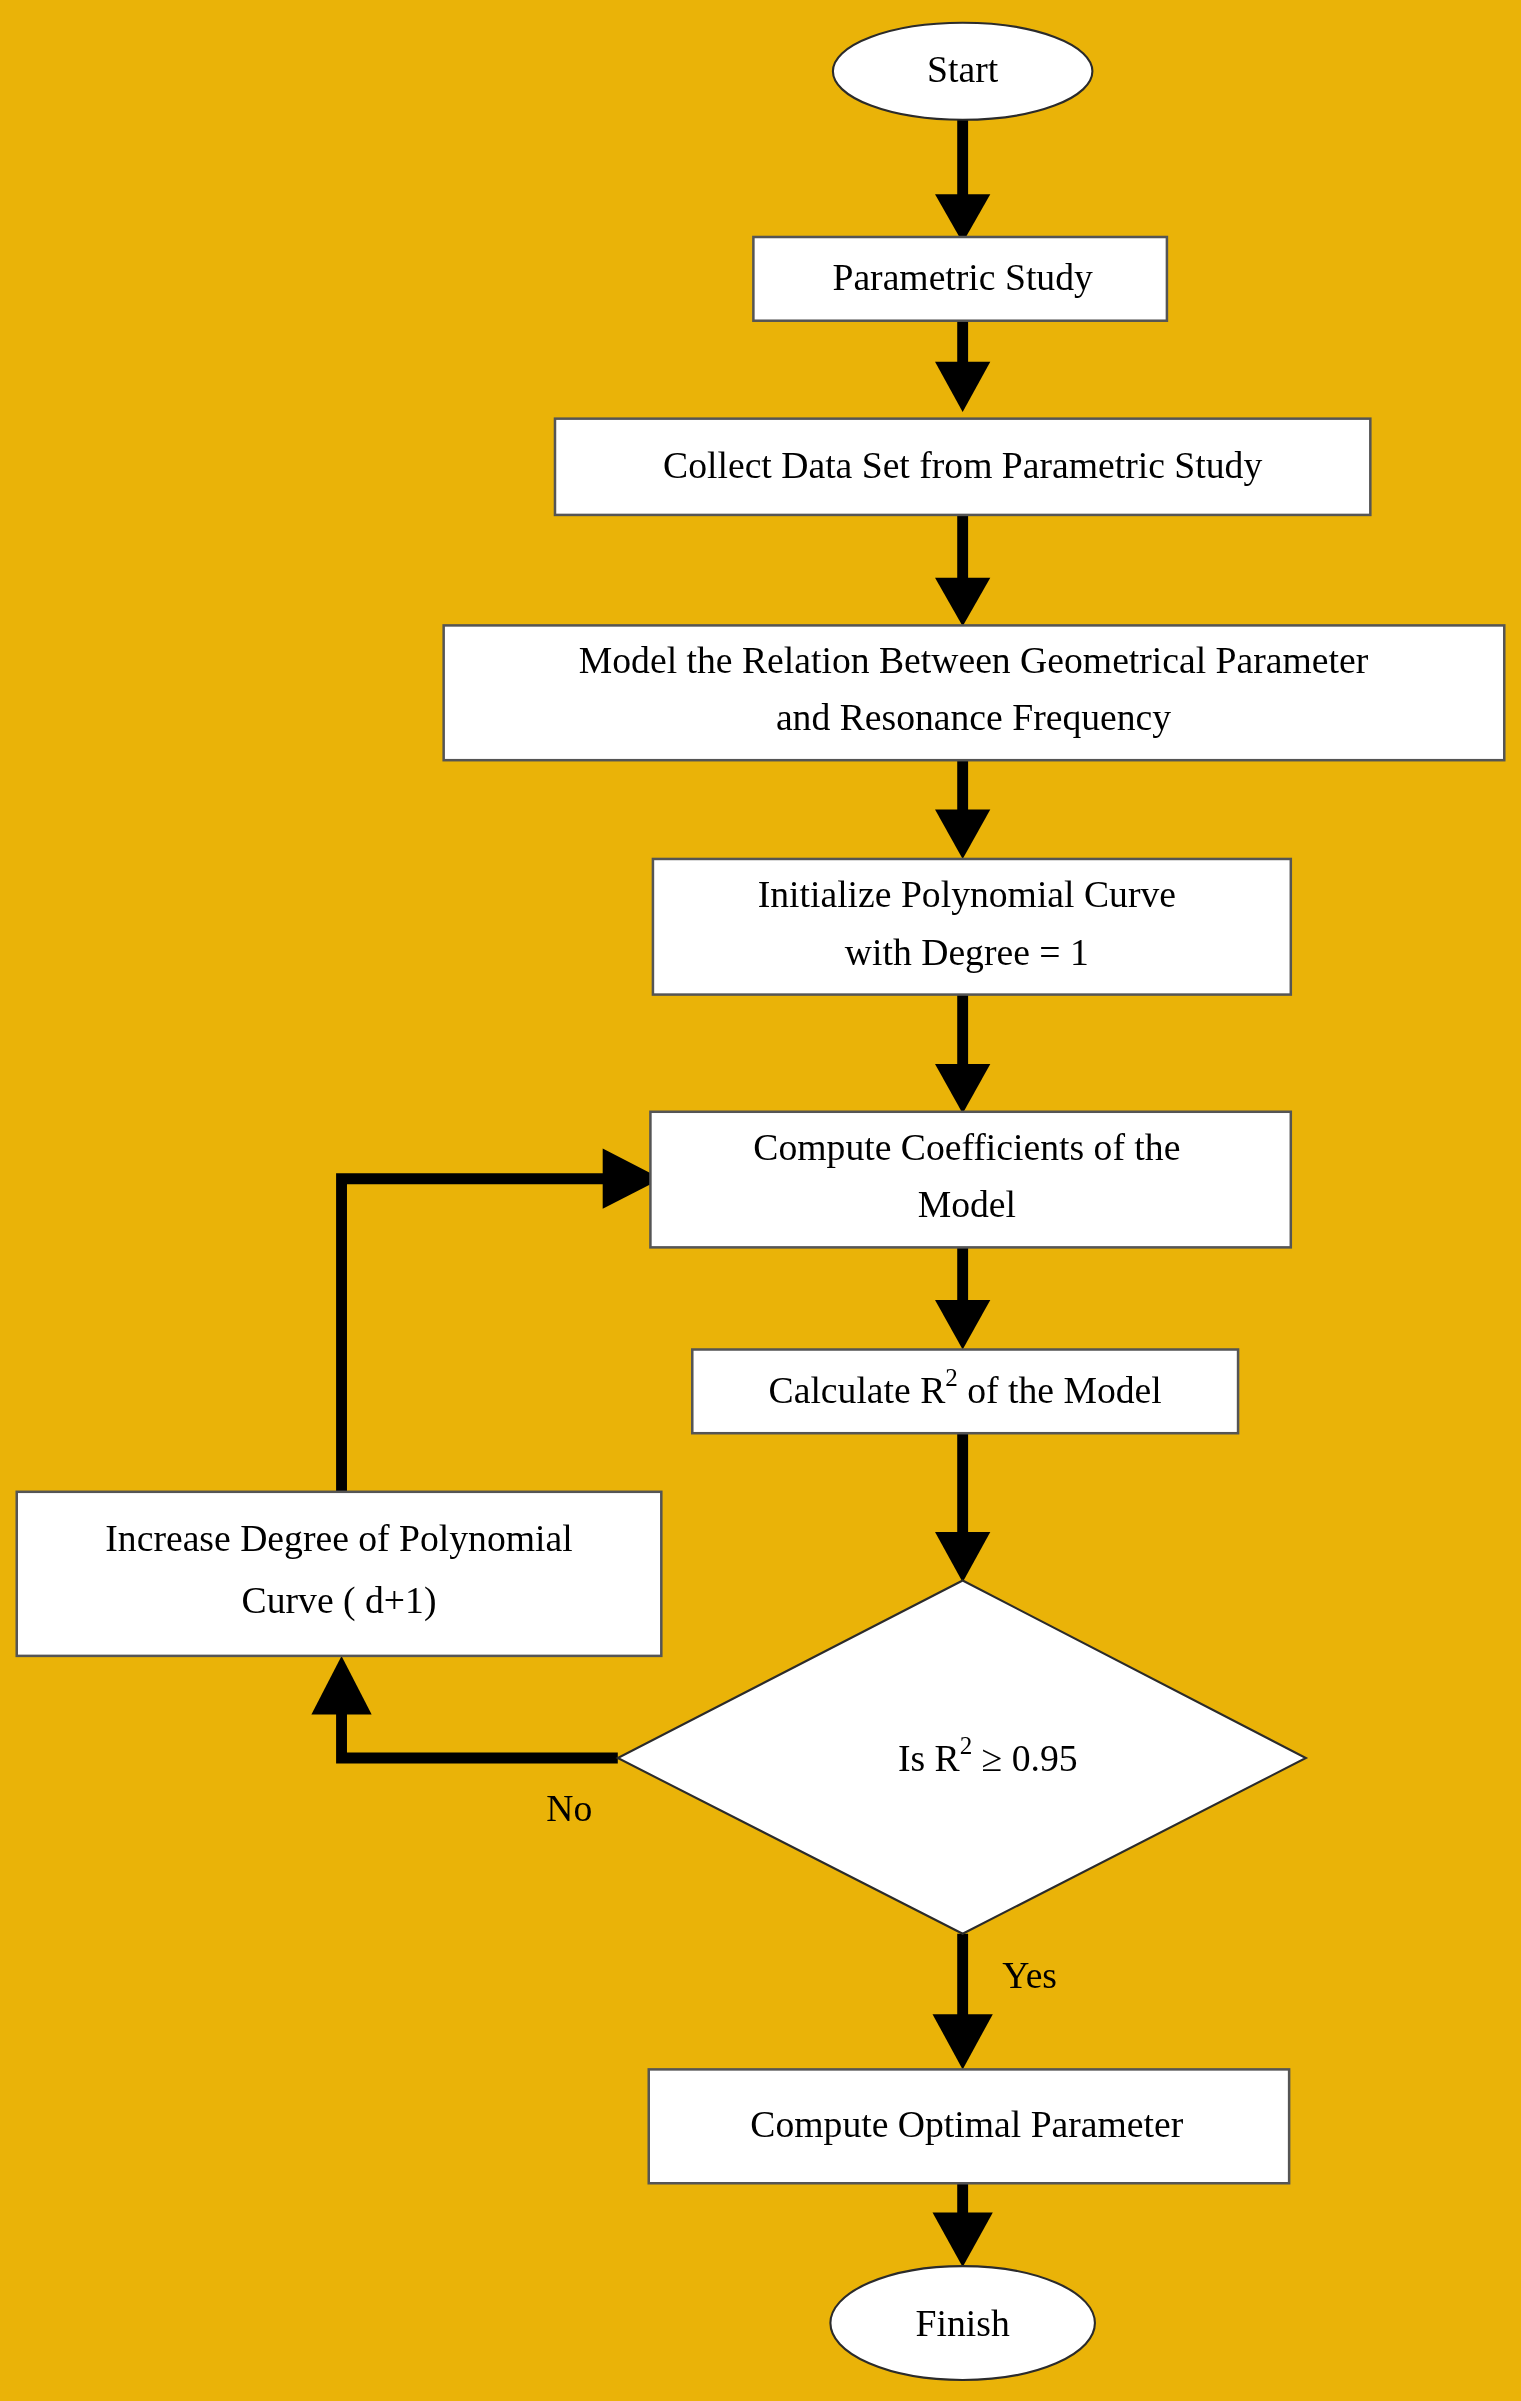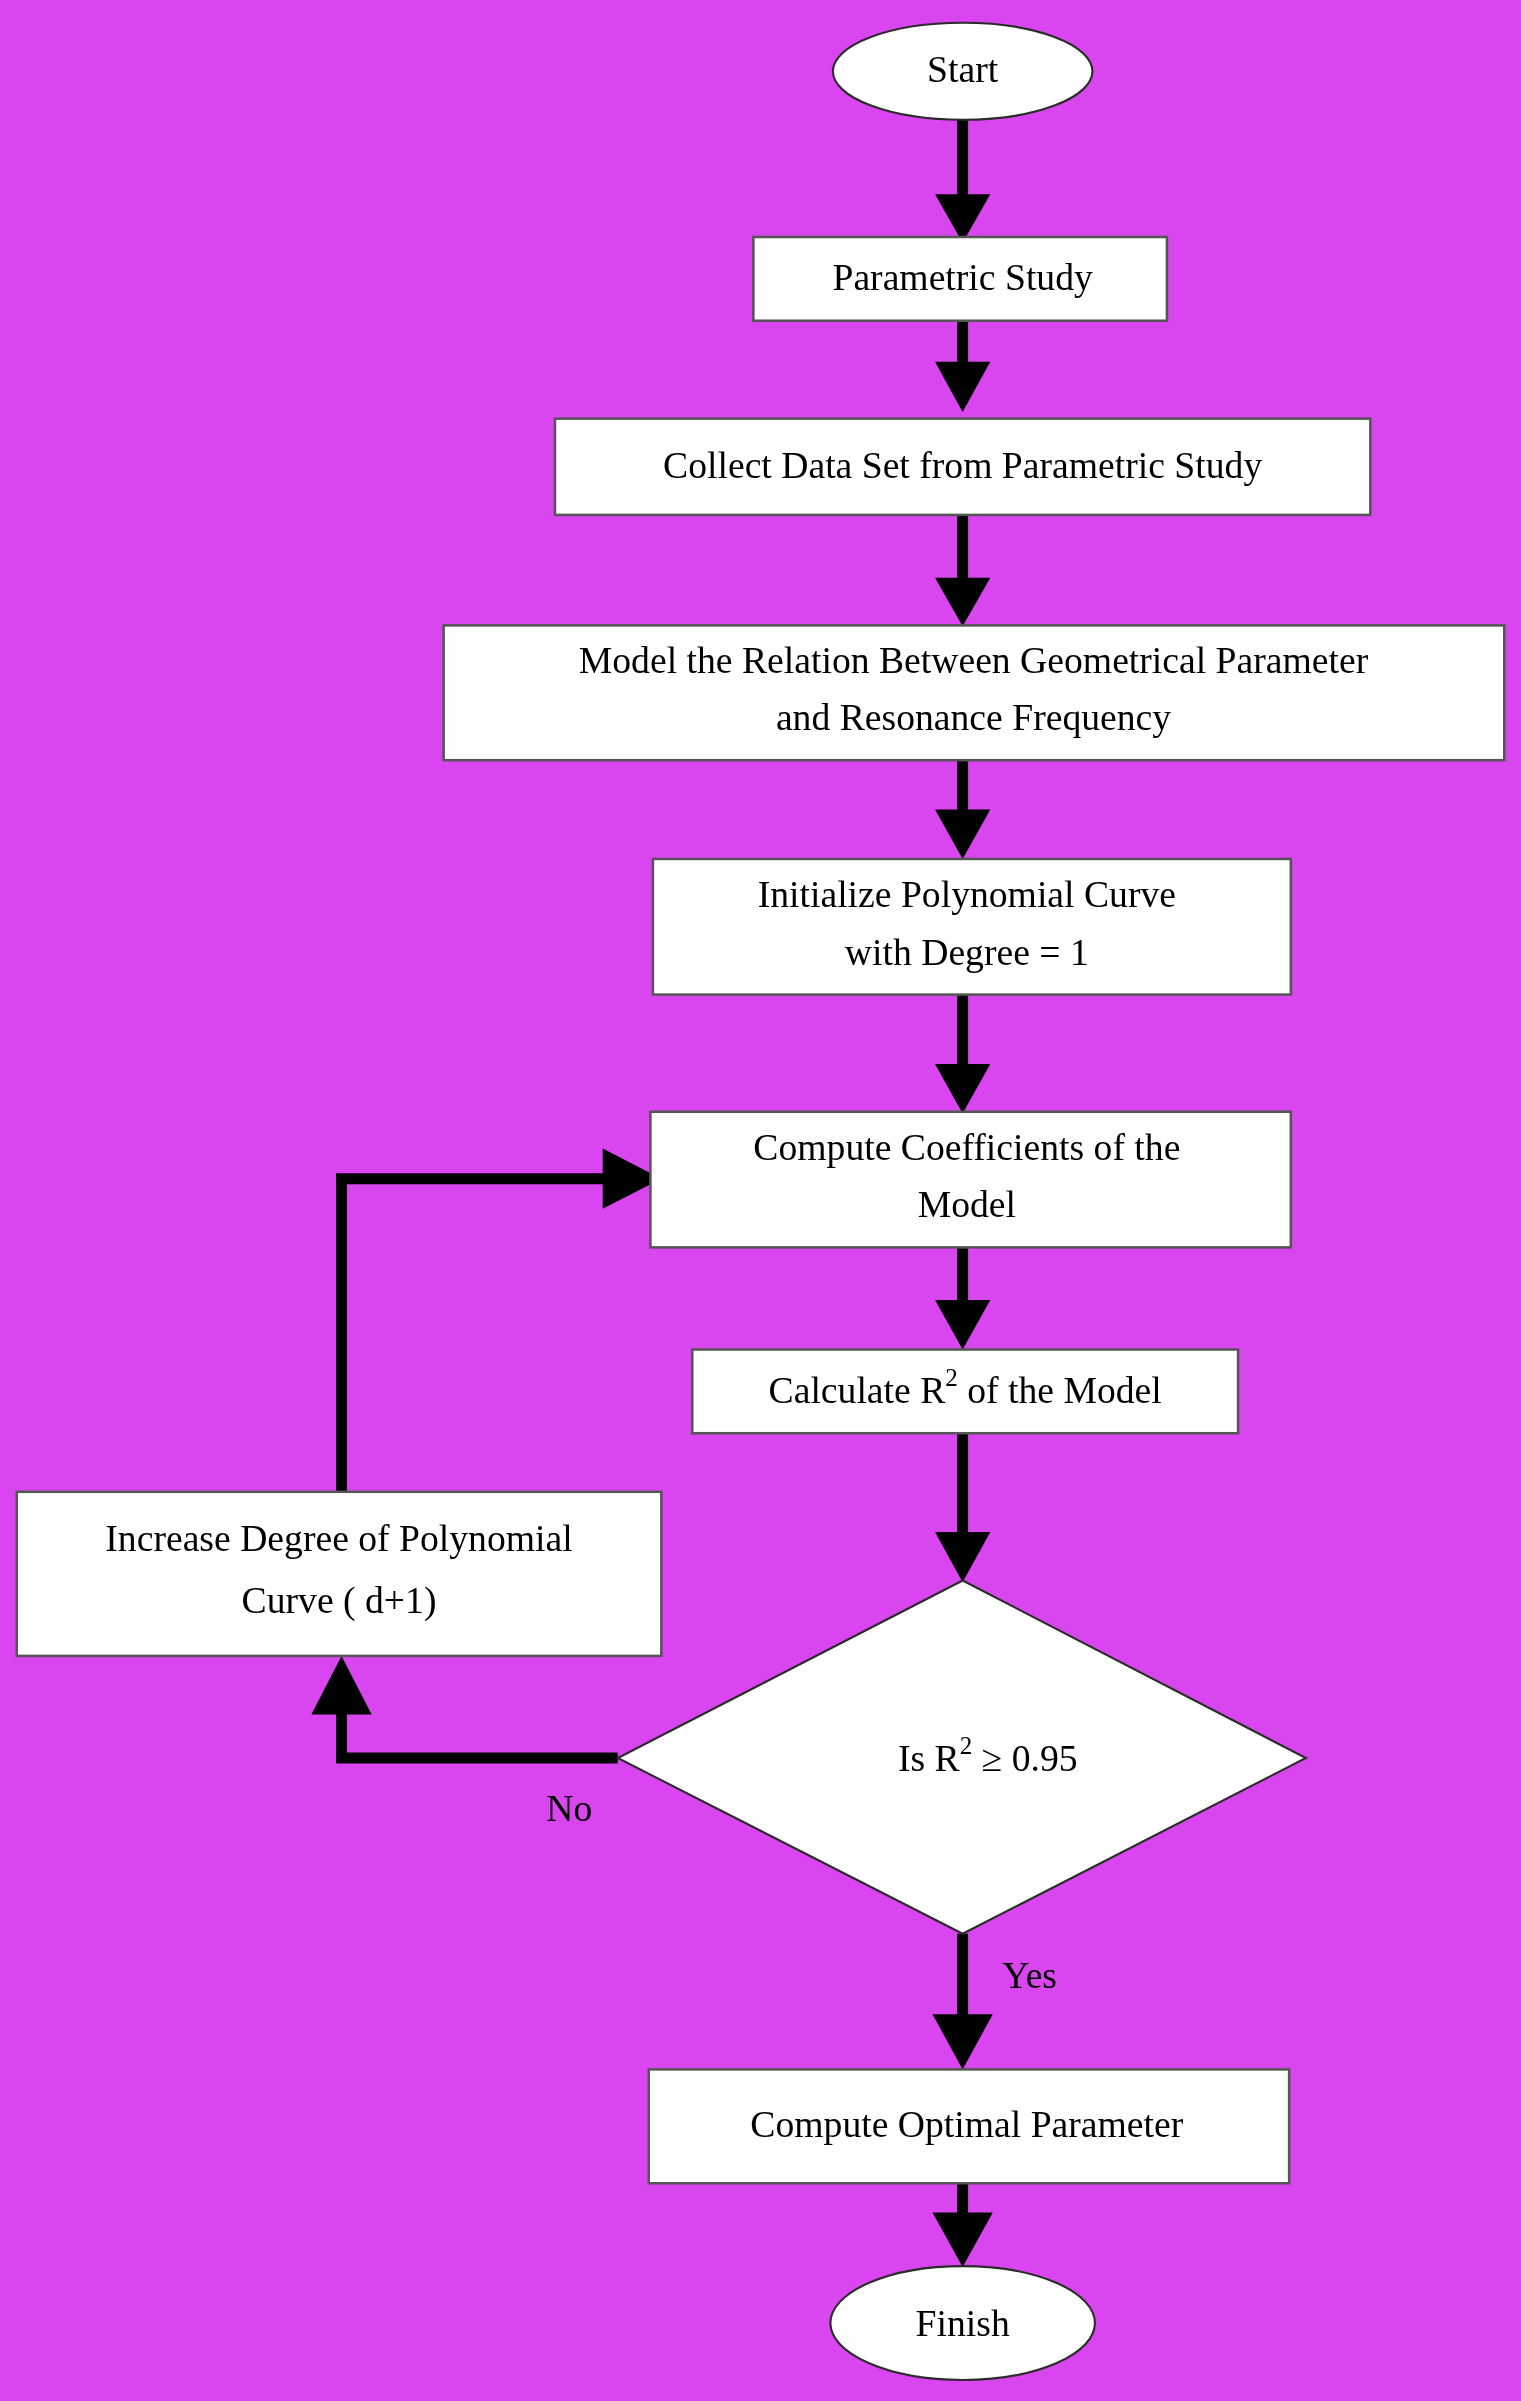--- a/index.html
+++ b/index.html
@@ -4,21 +4,21 @@
 <style>
   html, body {
     margin: 0;
     padding: 0;
     background: #ffffff;
   }
   #page {
     position: relative;
     width: 1521px;
     height: 2401px;
-    background: #d946ef;
+    background: #eab308;
     overflow: hidden;
     font-family: "Liberation Serif", "DejaVu Serif", serif;
   }
   svg.flow {
     position: absolute;
     left: 0;
     top: 0;
     width: 1521px;
     height: 2401px;
     display: block;

